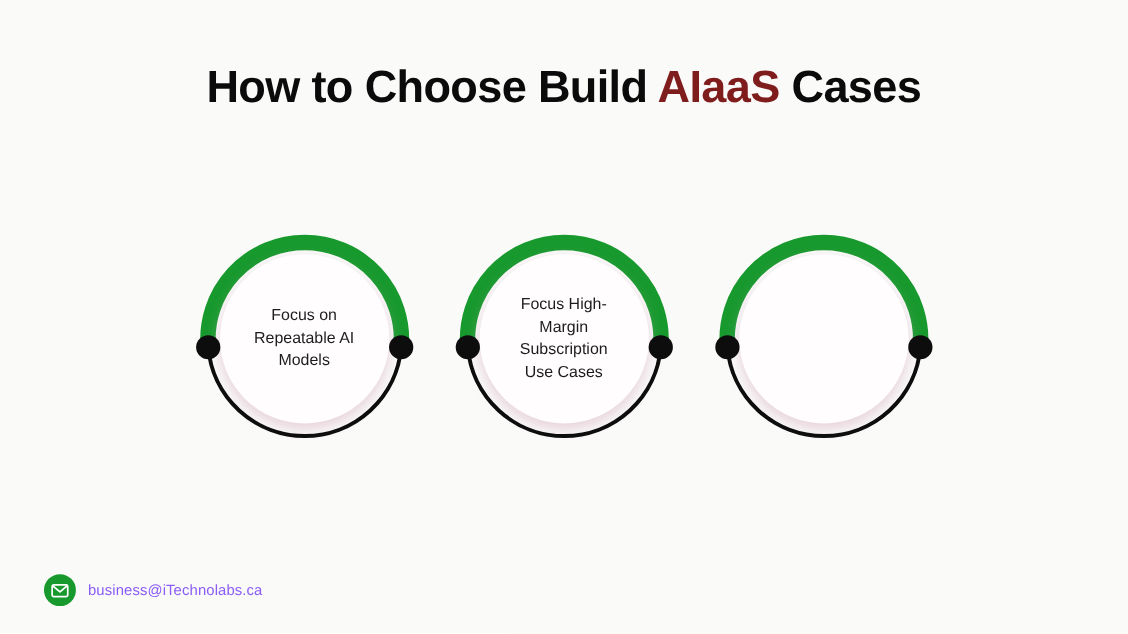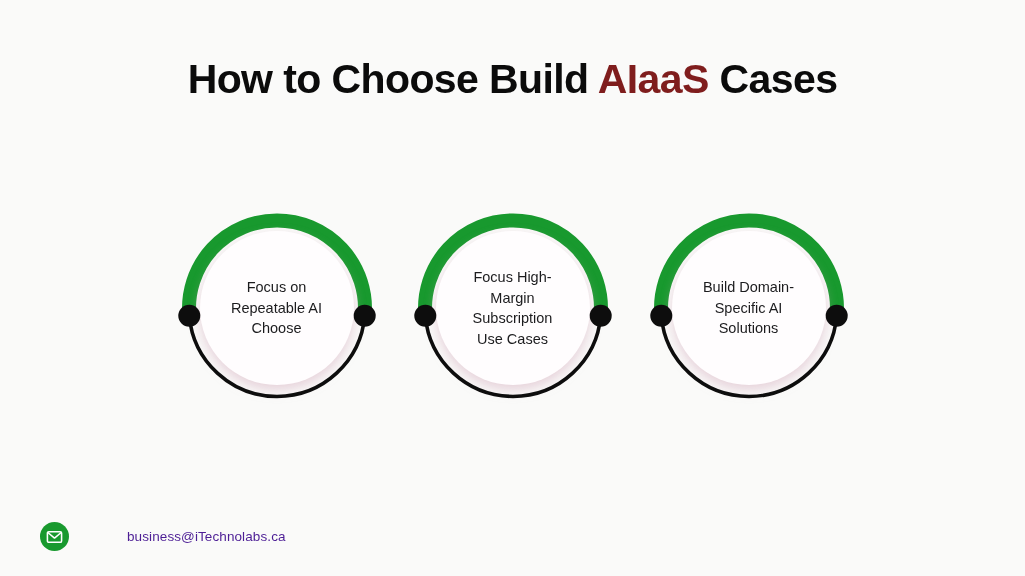--- a/index.html
+++ b/index.html
@@ -98,23 +98,22 @@
     background: #18992E;
     display: flex;
     align-items: center;
     justify-content: center;
     flex: 0 0 auto;
   }
   .mail-badge svg { display: block; }
   .footer-email {
     font-size: 13.5px;
     font-weight: 500;
-    color: #4c1d95;
+    color: #8b5cf6;
     letter-spacing: 0.1px;
-    margin-left: 47px;
   }
 </style>
 </head>
 <body>
 
 <div class="canvas">
 
   <h1 class="title"><span>How to Choose Build </span><span class="hl">AIaaS</span><span> Cases</span></h1>
 
   <div class="steps-row">
@@ -123,21 +122,21 @@
     <div class="step">
       <svg class="step-svg" viewBox="0 0 200 205" width="200" height="205" aria-hidden="true">
         <path class="arc-green" d="M 12.3 105.7 A 88 88 0 1 1 187.7 105.7"></path>
         <circle class="inner-circle" cx="100" cy="98" r="77"></circle>
         <path class="arc-black" d="M 12.3 105.7 A 88 88 0 0 0 187.7 105.7"></path>
         <circle class="dot" cx="12.3" cy="105.7" r="11"></circle>
         <circle class="dot" cx="187.7" cy="105.7" r="11"></circle>
       </svg>
       <div class="step-label">Focus on
 Repeatable AI
-Choose</div>
+Models</div>
     </div>
 
     <div class="step">
       <svg class="step-svg" viewBox="0 0 200 205" width="200" height="205" aria-hidden="true">
         <path class="arc-green" d="M 12.3 105.7 A 88 88 0 1 1 187.7 105.7"></path>
         <circle class="inner-circle" cx="100" cy="98" r="77"></circle>
         <path class="arc-black" d="M 12.3 105.7 A 88 88 0 0 0 187.7 105.7"></path>
         <circle class="dot" cx="12.3" cy="105.7" r="11"></circle>
         <circle class="dot" cx="187.7" cy="105.7" r="11"></circle>
       </svg>
@@ -148,23 +147,20 @@
     </div>
 
     <div class="step">
       <svg class="step-svg" viewBox="0 0 200 205" width="200" height="205" aria-hidden="true">
         <path class="arc-green" d="M 12.3 105.7 A 88 88 0 1 1 187.7 105.7"></path>
         <circle class="inner-circle" cx="100" cy="98" r="77"></circle>
         <path class="arc-black" d="M 12.3 105.7 A 88 88 0 0 0 187.7 105.7"></path>
         <circle class="dot" cx="12.3" cy="105.7" r="11"></circle>
         <circle class="dot" cx="187.7" cy="105.7" r="11"></circle>
       </svg>
-      <div class="step-label">Build Domain-
-Specific AI
-Solutions</div>
     </div>
 
   </div>
 
   <div class="footer">
     <span class="mail-badge">
       <svg width="17" height="14" viewBox="0 0 24 19" aria-hidden="true">
         <rect x="2" y="2" width="20" height="15" rx="2" fill="none" stroke="#ffffff" stroke-width="2.2"></rect>
         <polyline points="3,3.5 12,11 21,3.5" fill="none" stroke="#ffffff" stroke-width="2.2" stroke-linecap="round" stroke-linejoin="round"></polyline>
       </svg>

